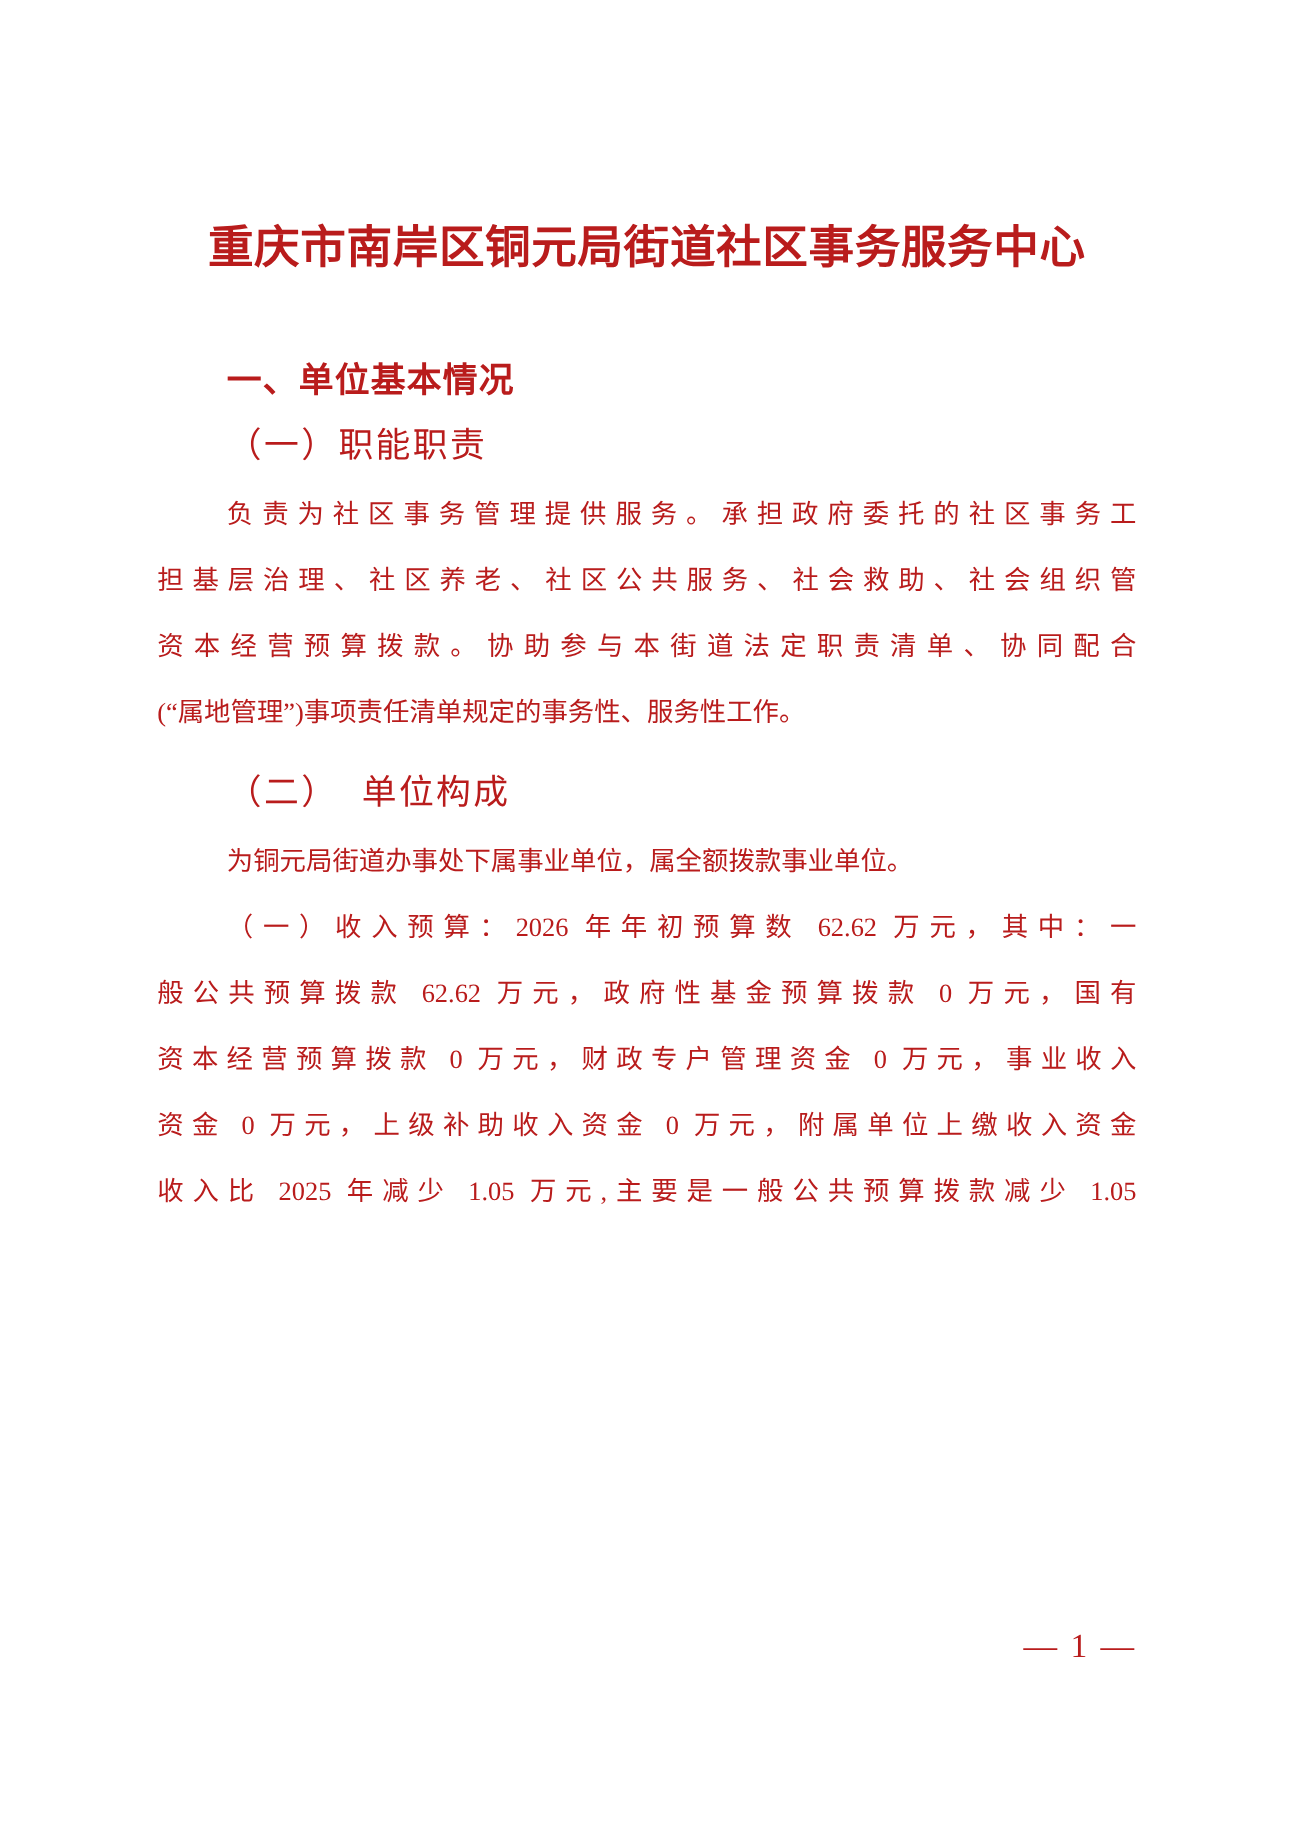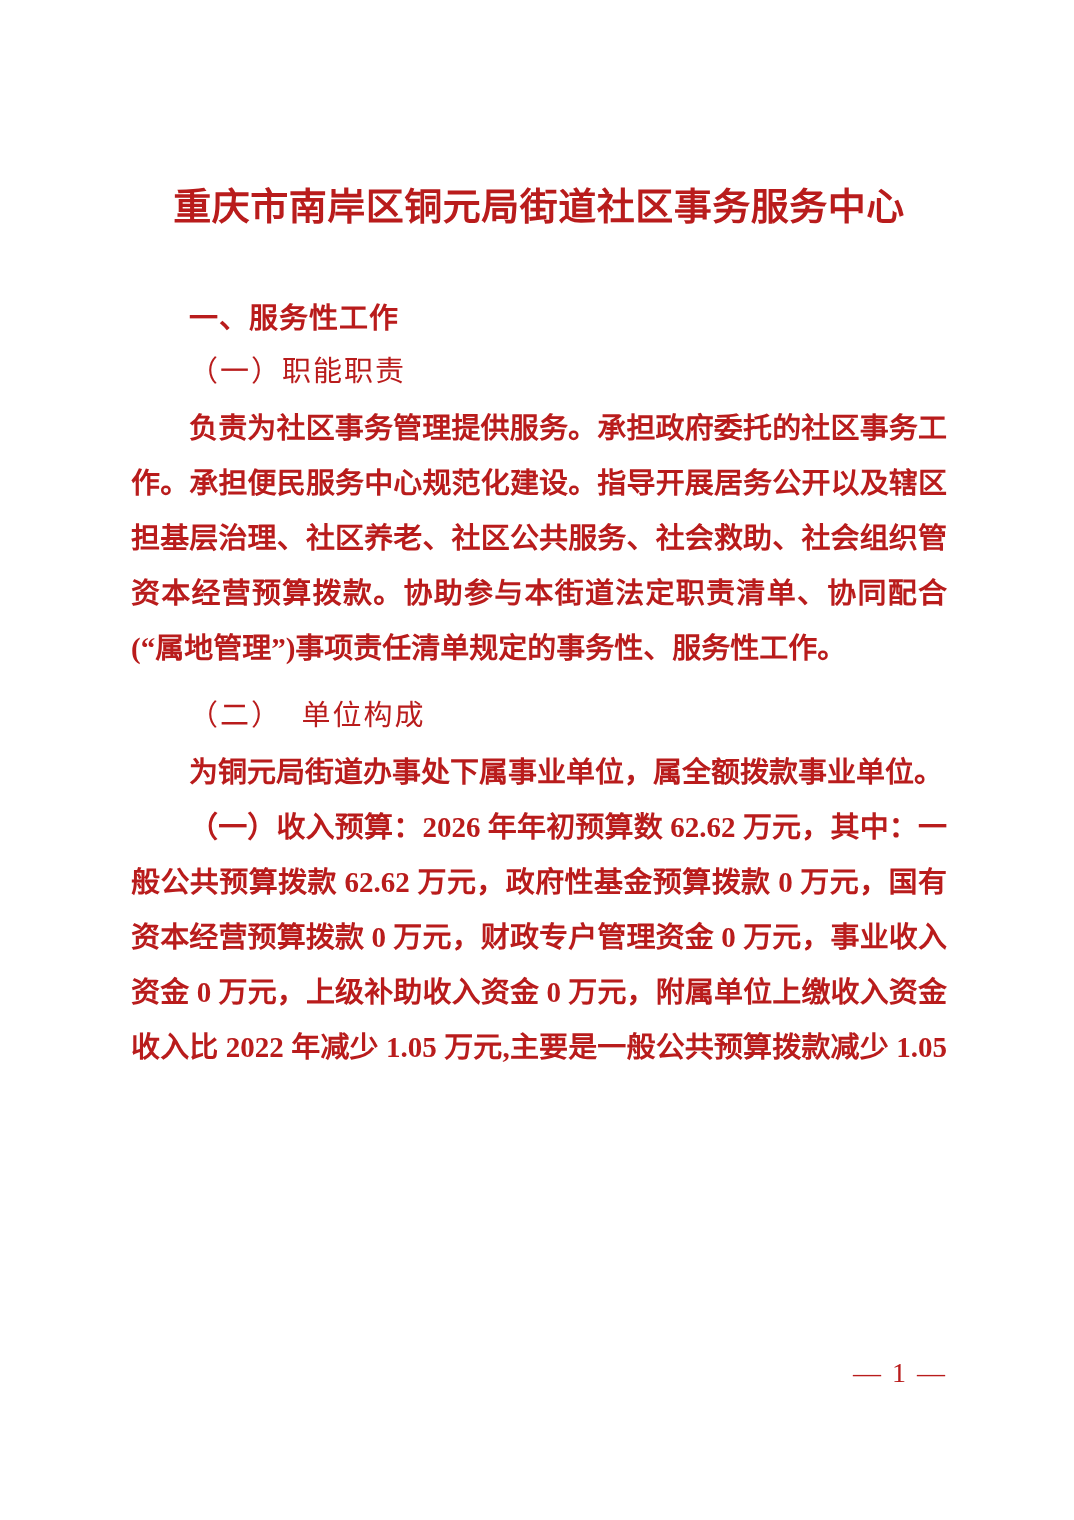--- a/index.html
+++ b/index.html
@@ -48,26 +48,25 @@
     letter-spacing: 2px;
   }
   .sub-heading.gap {
     margin-top: 14px;
   }
   .para {
     margin: 0;
   }
   .line {
     font-family: "Liberation Serif", serif;
-    font-size: 29px;
+    font-size: 22px;
     line-height: 55px;
     text-align: justify;
     text-align-last: justify;
     white-space: normal;
-    font-weight: bold;
   }
   .line.first {
     text-indent: 58px;
   }
   .line.last {
     text-align-last: left;
   }
   .page-number {
     position: absolute;
     top: 1345px;
@@ -81,43 +80,42 @@
 </head>
 <body>
 
 <div class="page">
   <div class="content">
 
     <h1 class="doc-title">
       <div>重庆市南岸区铜元局街道社区事务服务中心</div>
     </h1>
 
-    <h2 class="sec-heading first">一、服务性工作</h2>
+    <h2 class="sec-heading first">一、单位基本情况</h2>
 
     <div class="sub-heading">（一）职能职责</div>
 
     <div class="para">
       <div class="line first">负责为社区事务管理提供服务。承担政府委托的社区事务工</div>
-      <div class="line">作。承担便民服务中心规范化建设。指导开展居务公开以及辖区</div>
       <div class="line">担基层治理、社区养老、社区公共服务、社会救助、社会组织管</div>
       <div class="line">资本经营预算拨款。协助参与本街道法定职责清单、协同配合</div>
       <div class="line last">(“属地管理”)事项责任清单规定的事务性、服务性工作。</div>
     </div>
 
     <div class="sub-heading gap">（二） 单位构成</div>
 
     <div class="para">
       <div class="line first last">为铜元局街道办事处下属事业单位，属全额拨款事业单位。</div>
     </div>
 
 
     <div class="para">
       <div class="line first">（一）收入预算：2026 年年初预算数 62.62 万元，其中：一</div>
       <div class="line">般公共预算拨款 62.62 万元，政府性基金预算拨款 0 万元，国有</div>
       <div class="line">资本经营预算拨款 0 万元，财政专户管理资金 0 万元，事业收入</div>
       <div class="line">资金 0 万元，上级补助收入资金 0 万元，附属单位上缴收入资金</div>
-      <div class="line">收入比 2022 年减少 1.05 万元,主要是一般公共预算拨款减少 1.05</div>
+      <div class="line">收入比 2025 年减少 1.05 万元,主要是一般公共预算拨款减少 1.05</div>
     </div>
 
   </div>
 
   <div class="page-number">— 1 —</div>
 </div>
 
 </body></html>

